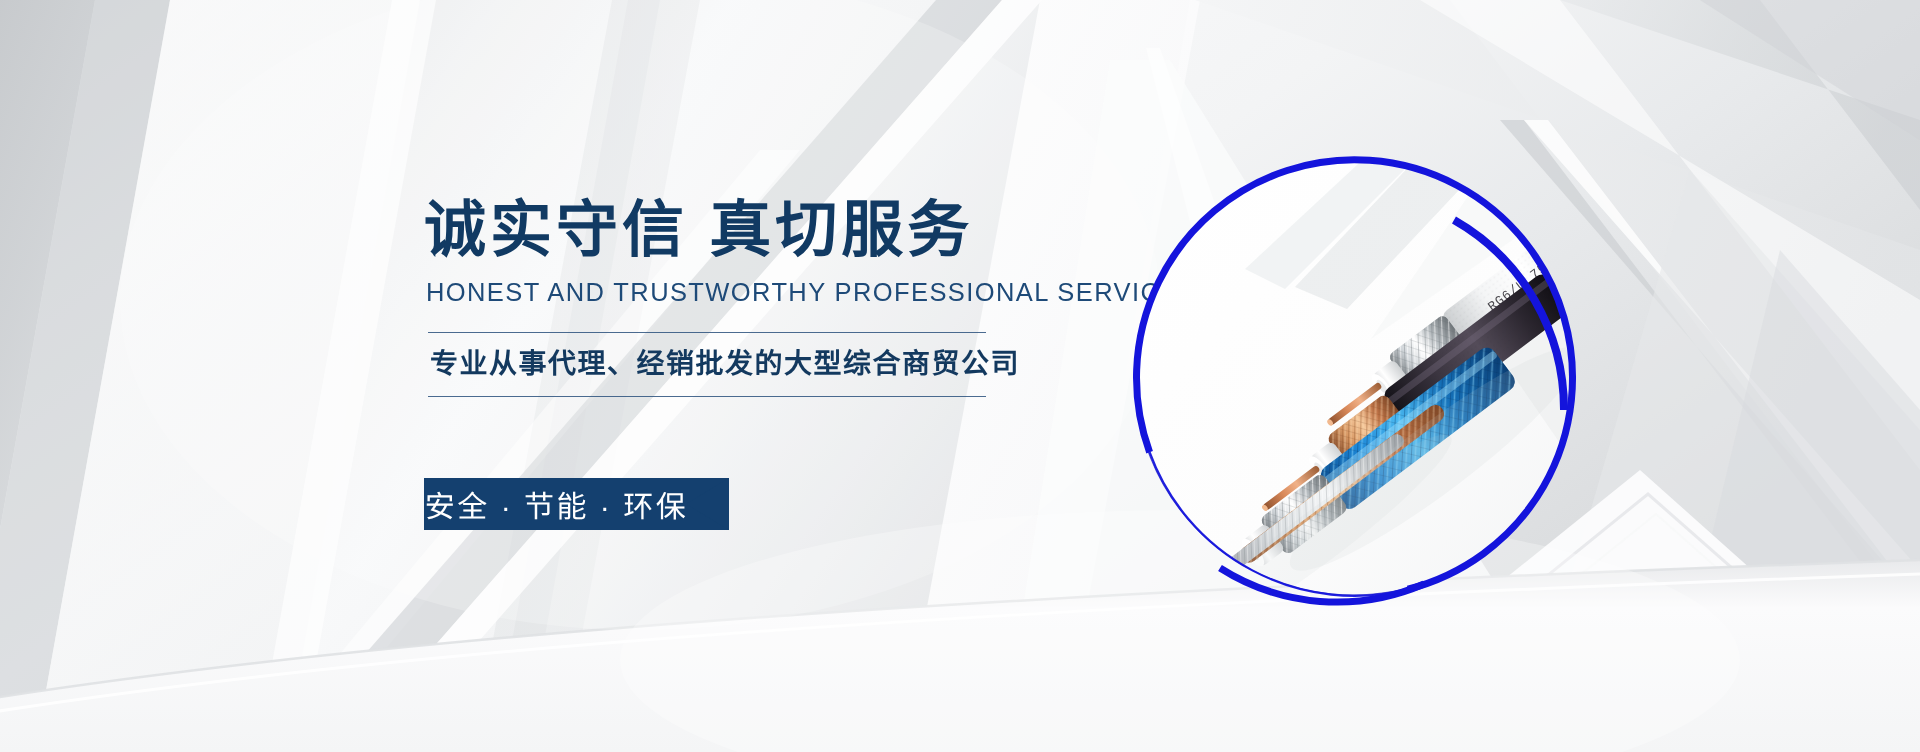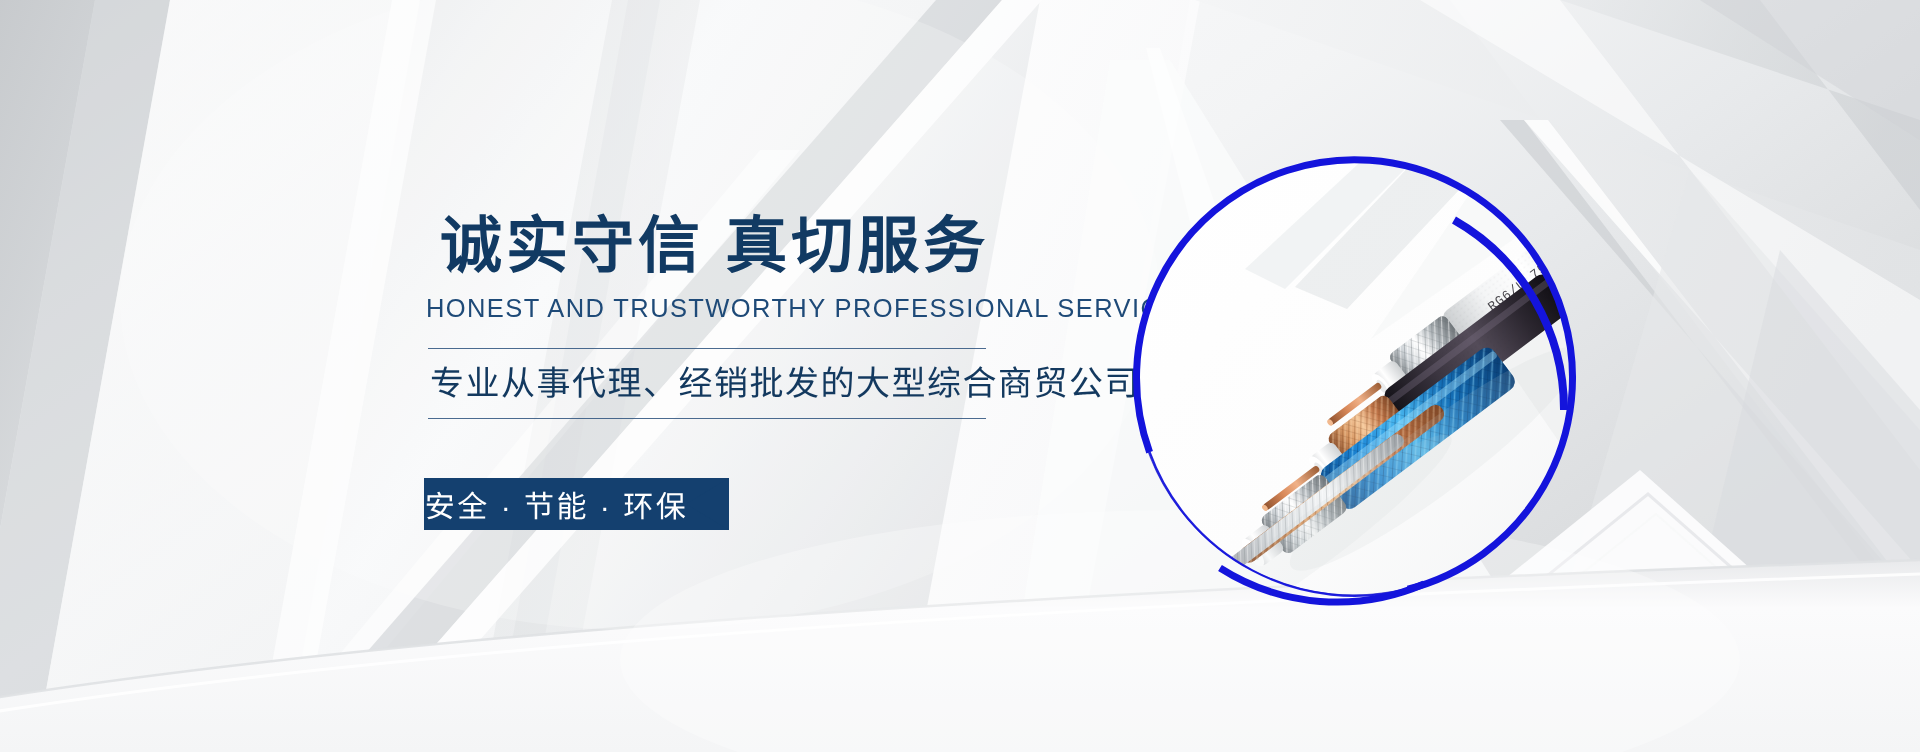--- a/index.html
+++ b/index.html
@@ -24,21 +24,21 @@
   .bg svg { position: absolute; inset: 0; width: 1920px; height: 752px; display: block; }
 
   
   .text-block {
     position: absolute;
     left: 424px;
     top: 196px;
     width: 700px;
   }
   .headline {
-    margin: 16px;
+    margin: 0;
     font-size: 62px;
     line-height: 1.1;
     font-weight: 700;
     letter-spacing: 4px;
     color: #113a63;
     white-space: nowrap;
   }
   .subhead {
     margin: 16px 0 0 2px;
     font-size: 25.5px;
@@ -50,23 +50,23 @@
   }
   .rule {
     margin: 26px 0 0 4px;
     width: 558px;
     height: 1px;
     background: #2c517c;
     opacity: .85;
   }
   .desc {
     margin: 17px 0 14px 6px;
-    font-size: 34px;
+    font-size: 28px;
     line-height: 1;
-    font-weight: 400;
+    font-weight: 700;
     letter-spacing: 1.5px;
     color: #13395f;
     white-space: nowrap;
   }
   .rule2 {
     margin: 18px 0 0 4px;
     width: 558px;
     height: 1px;
     background: #2c517c;
     opacity: .85;

